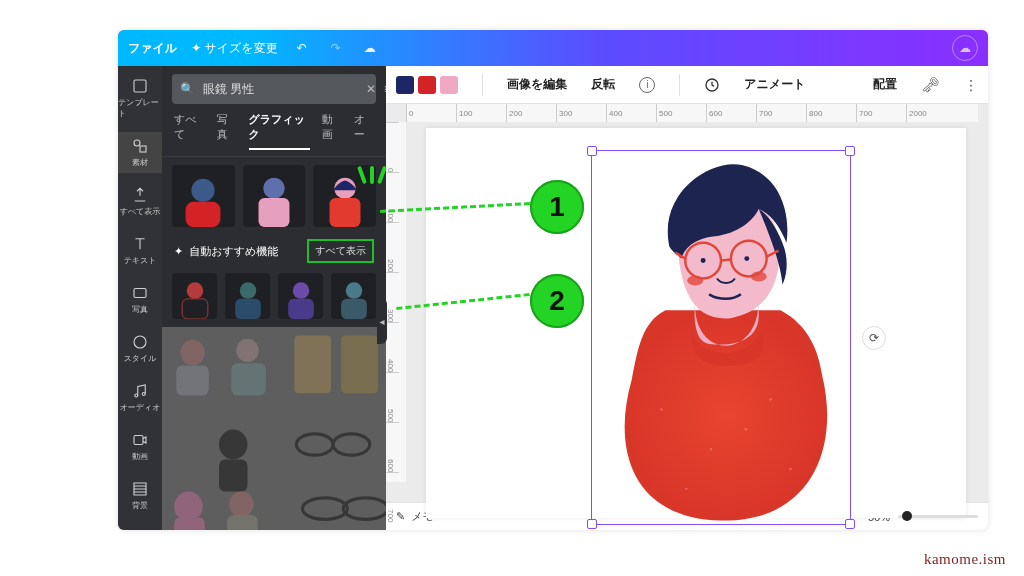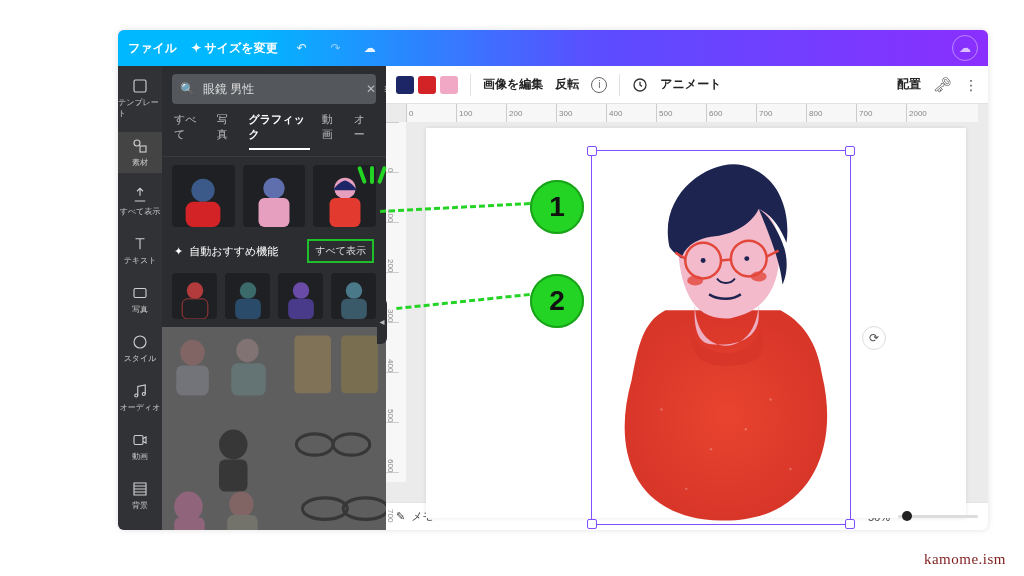--- a/index.html
+++ b/index.html
@@ -1,20 +1,20 @@
 <!DOCTYPE html>
 <html><head>
 <meta charset="utf-8">
 <style>
   * { box-sizing: border-box; margin: 0; padding: 0; }
   body { font-family: -apple-system, BlinkMacSystemFont, "Segoe UI", sans-serif; background:#fff; width:1024px; height:576px; overflow:hidden; position:relative; }
   .frame { position:absolute; left:118px; top:30px; width:870px; height:500px; background:#f9a8d4; border-radius:6px; overflow:hidden; box-shadow:0 0 6px rgba(0,0,0,0.12); }
   .topbar { height:36px; background:linear-gradient(90deg,#00b8ff 0%,#00b8ff 15%,#5b4dff 55%,#8a2fff 100%); display:flex; align-items:center; color:#fff; font-size:12px; padding:0 10px; gap:14px; }
   .topbar .file { font-weight:600; }
-  .topbar .resize { font-weight:700; }
+  .topbar .resize { font-weight:400; }
   .topbar .iconbtn { width:20px; height:20px; display:flex; align-items:center; justify-content:center; opacity:.9; cursor:pointer;}
   .topbar .spacer { flex:1; }
   .topbar .title { opacity:.85; font-size:11px;}
   .topbar .cloudcircle{ width:26px; height:26px; border-radius:50%; border:1.5px solid rgba(255,255,255,.6); display:flex; align-items:center; justify-content:center; opacity:.7;}
   .body{ position:absolute; top:36px; left:0; right:0; bottom:0; display:flex;}
   .rail{ width:44px; background:#303235; display:flex; flex-direction:column; align-items:center; padding-top:6px; gap:8px; color:#c9c9c9; font-size:8px;}
   .rail .ritem{ display:flex; flex-direction:column; align-items:center; gap:2px; padding:5px 0; width:100%; cursor:pointer;}
   .rail .ritem.active{ background:#444;}
   .rail .ritem svg{ width:18px; height:18px; stroke:#cfcfcf; fill:none; stroke-width:1.5;}
   .panel { width:224px; background:#2b2d30; color:#fff; position:relative; display:flex; flex-direction:column; }
@@ -24,21 +24,21 @@
   .tabs .tab{ padding-bottom:6px; cursor:pointer;}
   .tabs .tab.active{ color:#fff; border-bottom:2px solid #fff; font-weight:600;}
   .row{ display:flex; gap:8px; padding:8px 10px;}
   .thumb{ flex:1; height:62px; border-radius:4px; background:#1e2024; display:flex; align-items:flex-end; justify-content:center; overflow:hidden;}
   .recohead{ display:flex; align-items:center; justify-content:space-between; padding:4px 12px 2px; font-size:11px;}
   .recohead .sparkle{ display:flex; align-items:center; gap:6px;}
   .showall{ font-size:10px; color:#ddd; padding:3px 6px; border:2.5px solid #1fbf2b; cursor:pointer;}
   .greyed{ flex:1; background:#7a7a7a; position:relative; overflow:hidden;}
   .greyed::before{ content:""; position:absolute; inset:0; background:rgba(60,60,60,.45);}
   .editor{ flex:1; background:#eee; position:relative; display:flex; flex-direction:column;}
-  .toolbar{ height:38px; background:#fff; display:flex; align-items:center; padding:0 10px; gap:12px; border-bottom:1px solid #e2e2e2; font-size:12px;}
+  .toolbar{ height:38px; background:#fff; display:flex; align-items:center; padding:0 10px; gap:24px; border-bottom:1px solid #e2e2e2; font-size:12px;}
   .swatches{ display:flex; gap:4px;}
   .sw{ width:18px; height:18px; border-radius:3px;}
   .vline{ width:1px; height:22px; background:#e1e1e1;}
   .toolbar .tb{ font-weight:600; color:#222; cursor:pointer;}
   .toolbar .infocircle{ width:16px; height:16px; border:1.5px solid #666; border-radius:50%; display:flex; align-items:center; justify-content:center; font-size:10px; color:#666;}
   .toolbar .clock{ width:16px; height:16px;}
   .canvasarea{ flex:1; position:relative; background:#ebebeb;}
   .rulerH{ position:absolute; top:0; left:20px; right:10px; height:18px; background:#f7f7f7; display:flex; font-size:8px; color:#888; overflow:hidden; z-index:2;}
   .rulerH div{ width:50px; flex:0 0 50px; border-left:1px solid #ccc; padding-left:2px; padding-top:5px;}
   .rulerV{ position:absolute; top:18px; left:0; width:20px; bottom:20px; background:#f7f7f7; font-size:8px; color:#888; z-index:2;}

